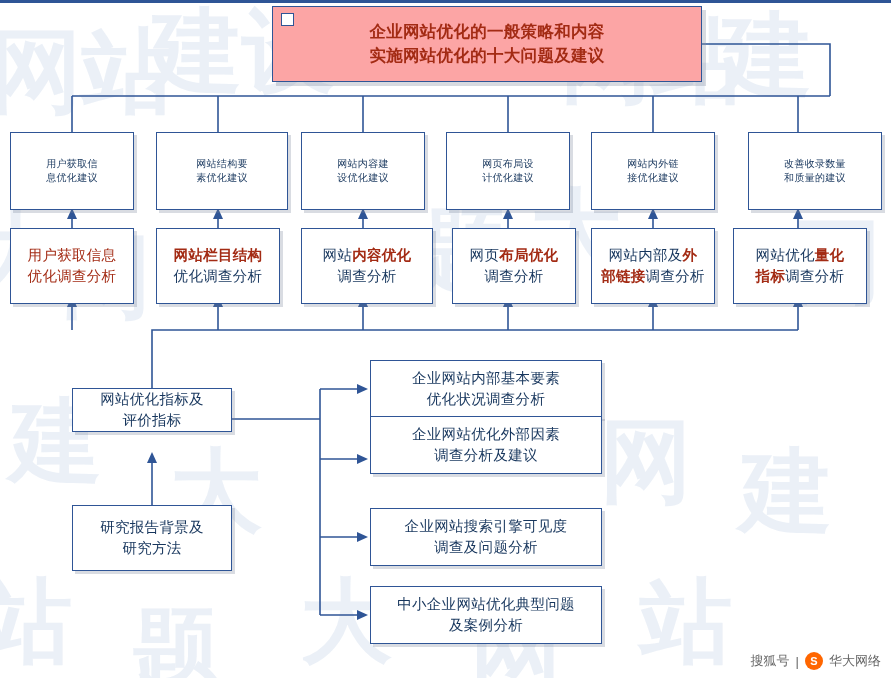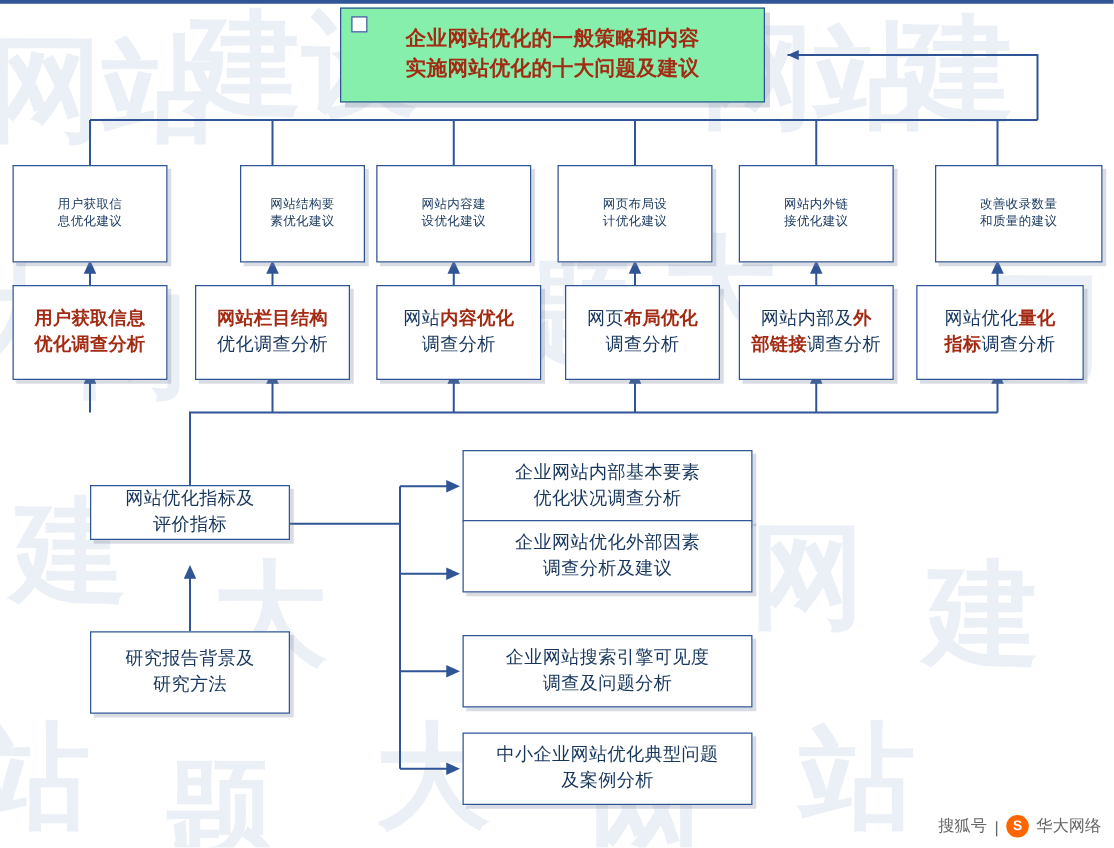--- a/index.html
+++ b/index.html
@@ -36,39 +36,39 @@
     line-height:1.45;
     color:#17365d;
     font-size:14.5px;
     letter-spacing:.3px;
   }
   .node .txt{padding:0 4px;}
   .node.shadow{box-shadow:3px 3px 0 rgba(120,130,150,.28);}
 
   
   #title-box{
-    left:272px;top:6px;width:340px;height:76px;
+    left:272px;top:6px;width:430px;height:76px;
     border:1px solid #2f5596;
-    background:#86efac;
+    background:#fca5a5;
     box-shadow:4px 4px 0 rgba(140,150,165,.35);
     font-weight:bold;font-size:16.5px;color:#a32b14;
     flex-direction:column;
   }
   #title-box .line{display:block;}
   .title-check{
     position:absolute;left:8px;top:6px;width:11px;height:11px;
     border:1px solid #2f5596;background:#fff;
   }
 
   
   .r1{top:132px;height:78px;font-size:10px;}
   
   .r2{top:228px;height:76px;font-size:14.5px;color:#17365d;}
   .r2 .hi{color:#a32b14;font-weight:bold;}
-  .r2.allred{color:#a32b14;font-weight:bold;}
+  .r2.allred{color:#a32b14;font-weight:normal;}
 
   
   #metrics-box{left:72px;top:388px;width:160px;height:44px;font-size:14.5px;}
   #background-box{left:72px;top:505px;width:160px;height:66px;font-size:14.5px;}
 
   
   .rs{left:370px;width:232px;height:58px;font-size:14.5px;}
   #rs1{top:360px;}
   #rs2{top:416px;}
   #rs3{top:508px;}
@@ -175,21 +175,21 @@
 
   <div class="node" id="title-box">
     <span class="title-check"></span>
     <span class="line">企业网站优化的一般策略和内容</span>
     <span class="line">实施网站优化的十大问题及建议</span>
   </div>
 
   <div class="node r1 shadow" style="left:10px;width:124px;">
     <span class="txt">用户获取信<br>息优化建议</span>
     </div>
-  <div class="node r1 shadow" style="left:156px;width:100px;margin-left:36px;">
+  <div class="node r1 shadow" style="left:156px;width:132px;">
     <span class="txt">网站结构要<br>素优化建议</span>
     </div>
   <div class="node r1 shadow" style="left:301px;width:124px;">
     <span class="txt">网站内容建<br>设优化建议</span>
     </div>
   <div class="node r1 shadow" style="left:446px;width:124px;">
     <span class="txt">网页布局设<br>计优化建议</span>
     </div>
   <div class="node r1 shadow" style="left:591px;width:124px;">
     <span class="txt">网站内外链<br>接优化建议</span>

